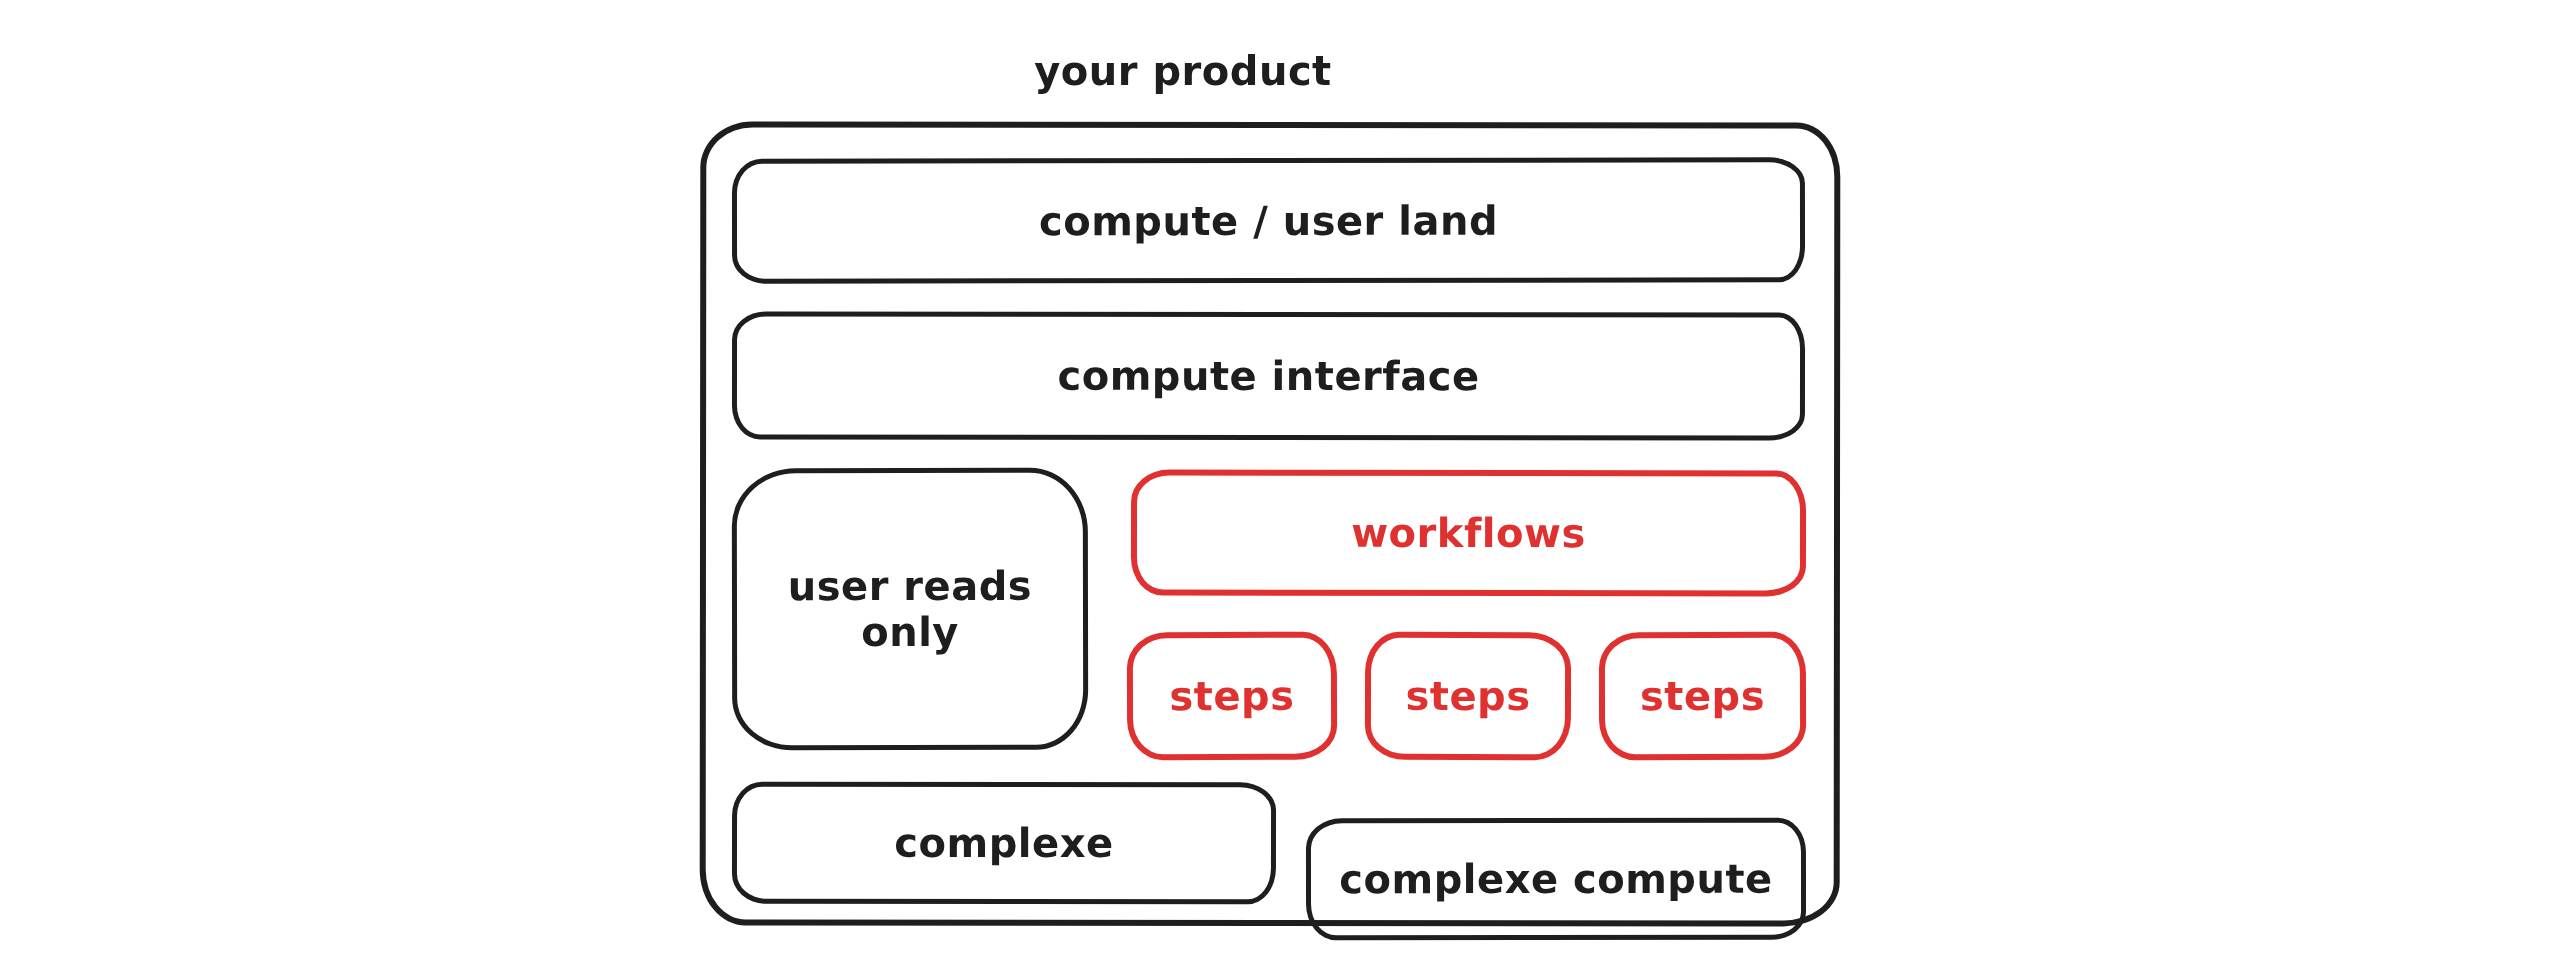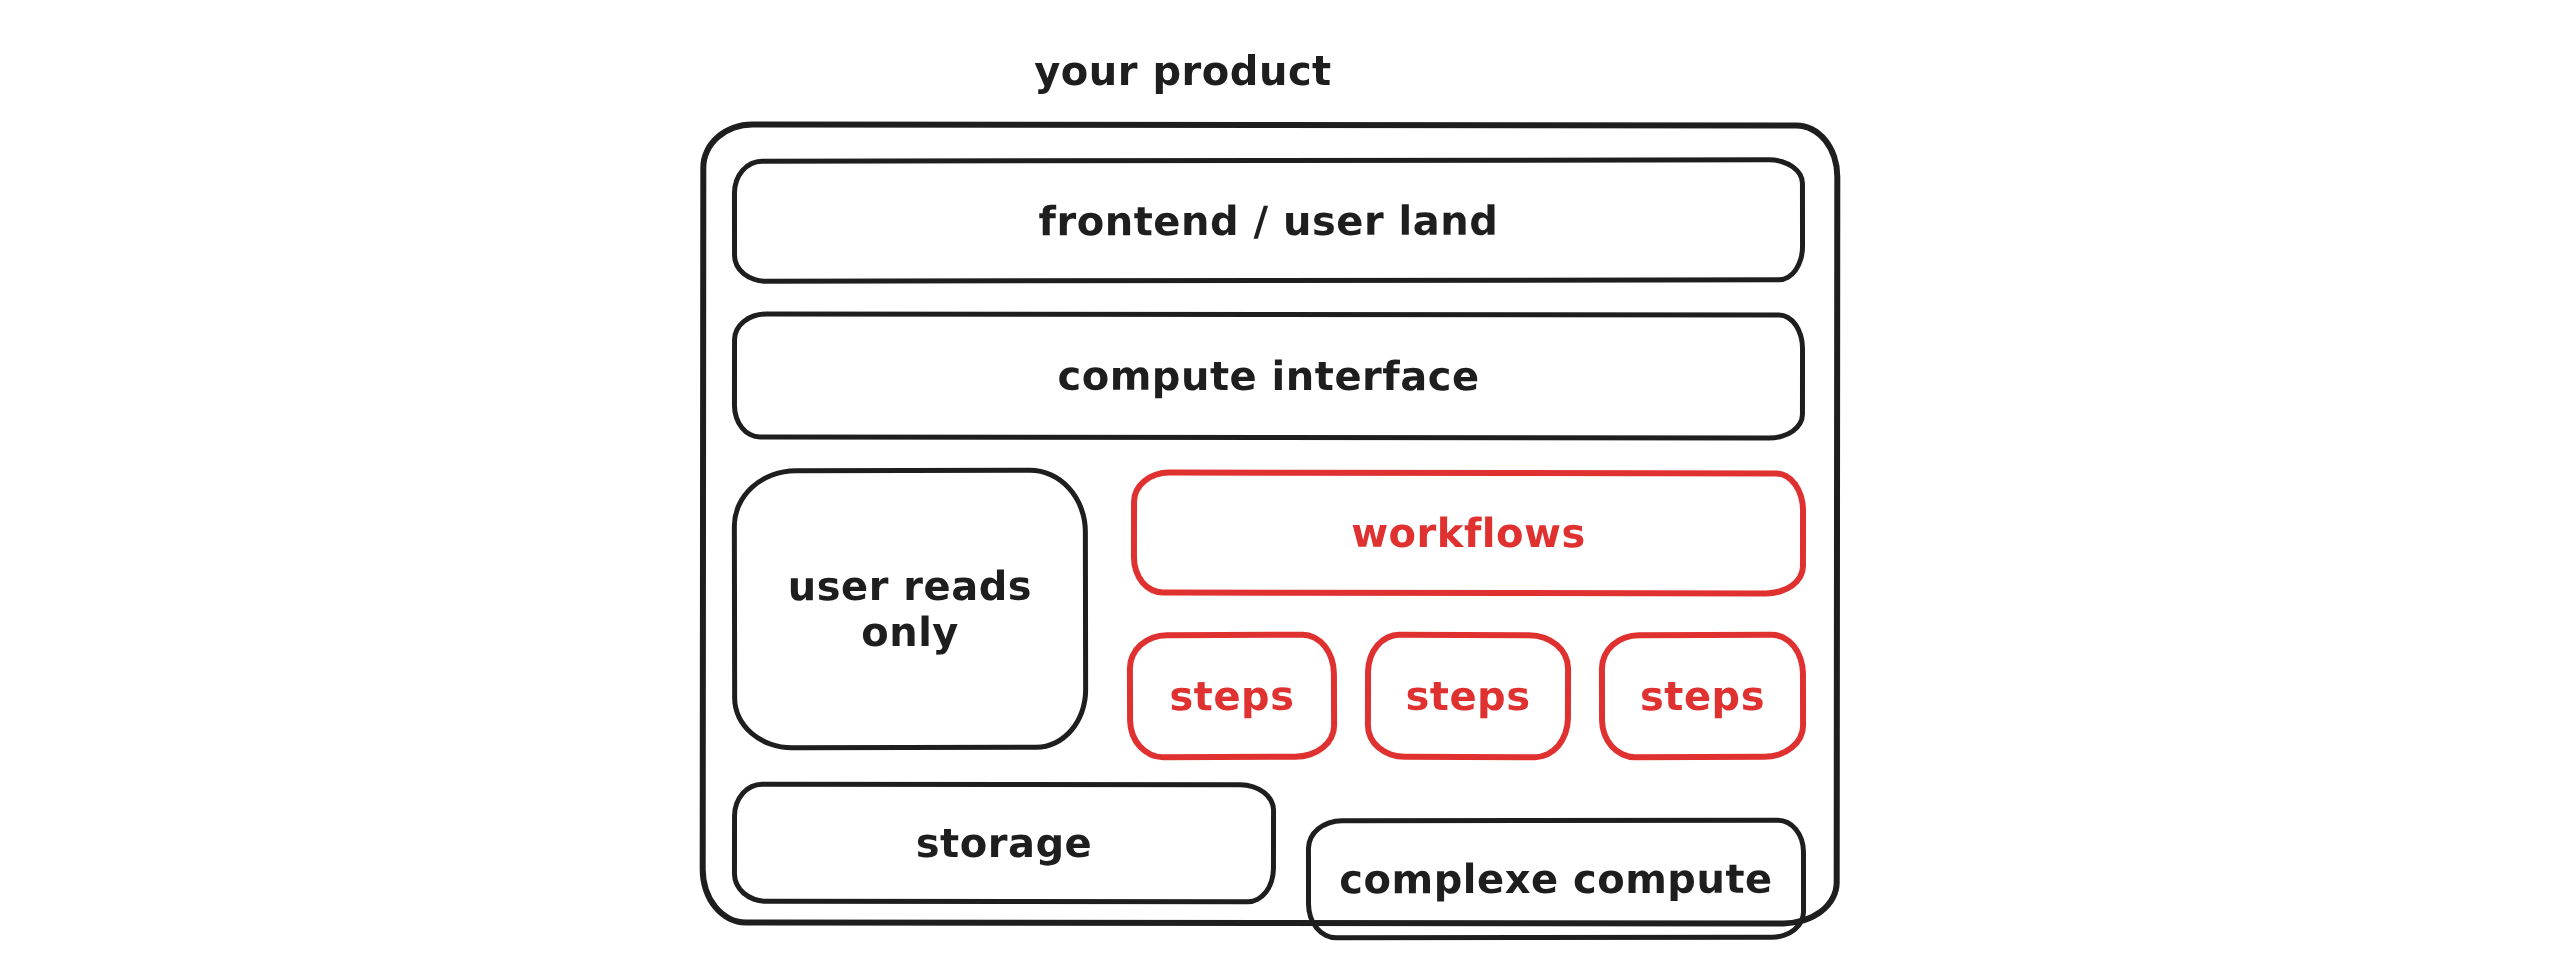--- a/index.html
+++ b/index.html
@@ -110,21 +110,21 @@
 </head>
 <body>
 
 <div id="canvas">
 
   <div class="title">your product</div>
 
   <div class="box box--outer"></div>
 
   <div class="box box--frontend">
-    <span class="label">frontend / user land</span>
+    <span class="label">compute / user land</span>
   </div>
 
   <div class="box box--backend">
     <span class="label">compute interface</span>
   </div>
 
   <div class="box box--fast-reads">
     <span class="label">user reads only</span>
   </div>
 
@@ -138,20 +138,20 @@
 
   <div class="box box--red box--step box--step-2">
     <span class="label">steps</span>
   </div>
 
   <div class="box box--red box--step box--step-3">
     <span class="label">steps</span>
   </div>
 
   <div class="box box--storage">
-    <span class="label">storage</span>
+    <span class="label">complexe</span>
   </div>
 
   <div class="box box--compute">
     <span class="label">complexe compute</span>
   </div>
 
 </div>
 
 </body></html>

